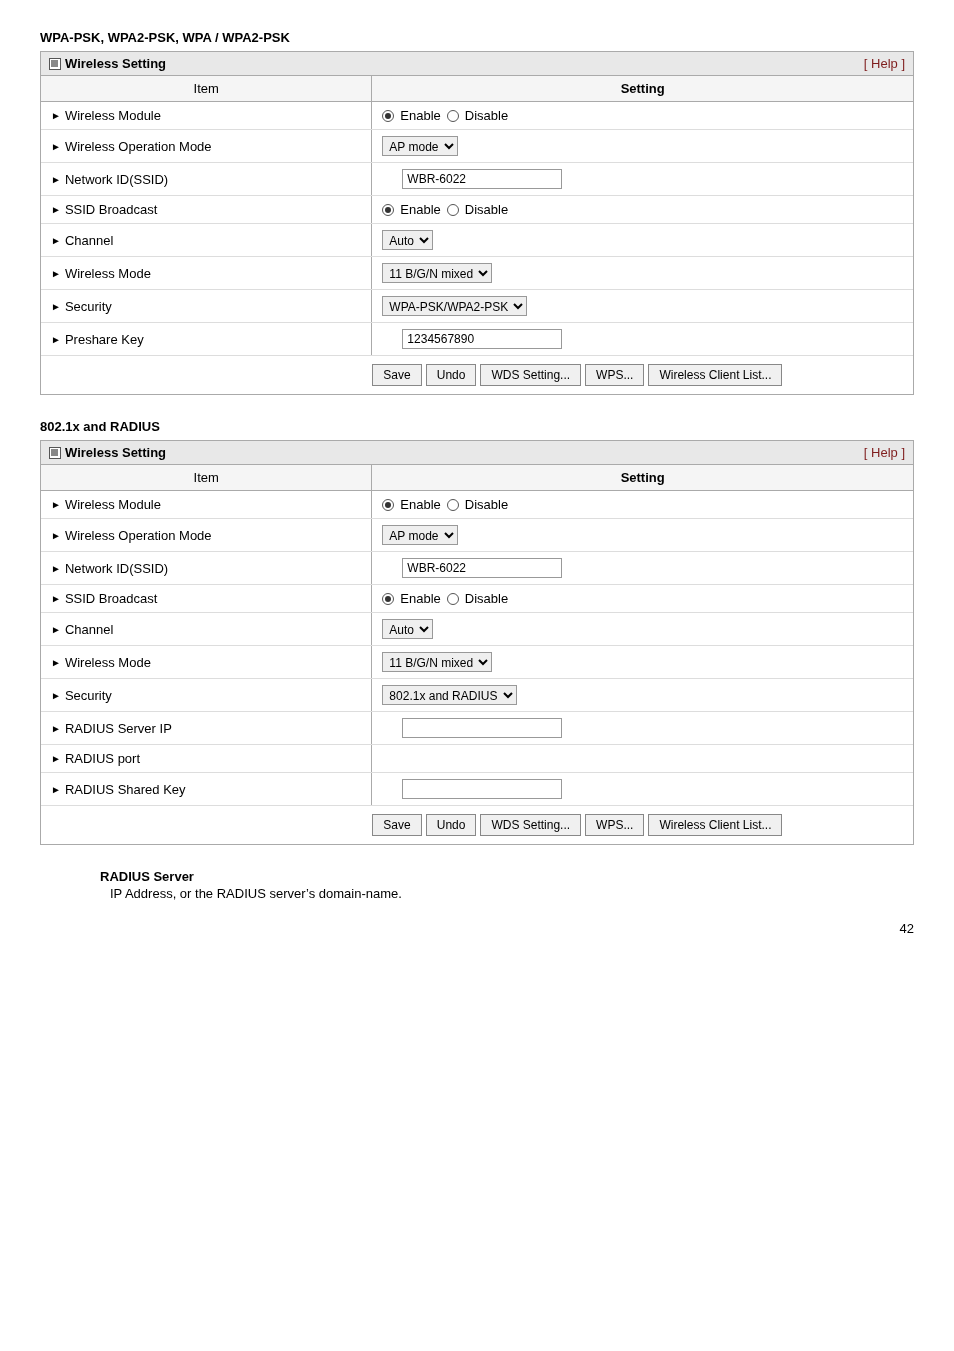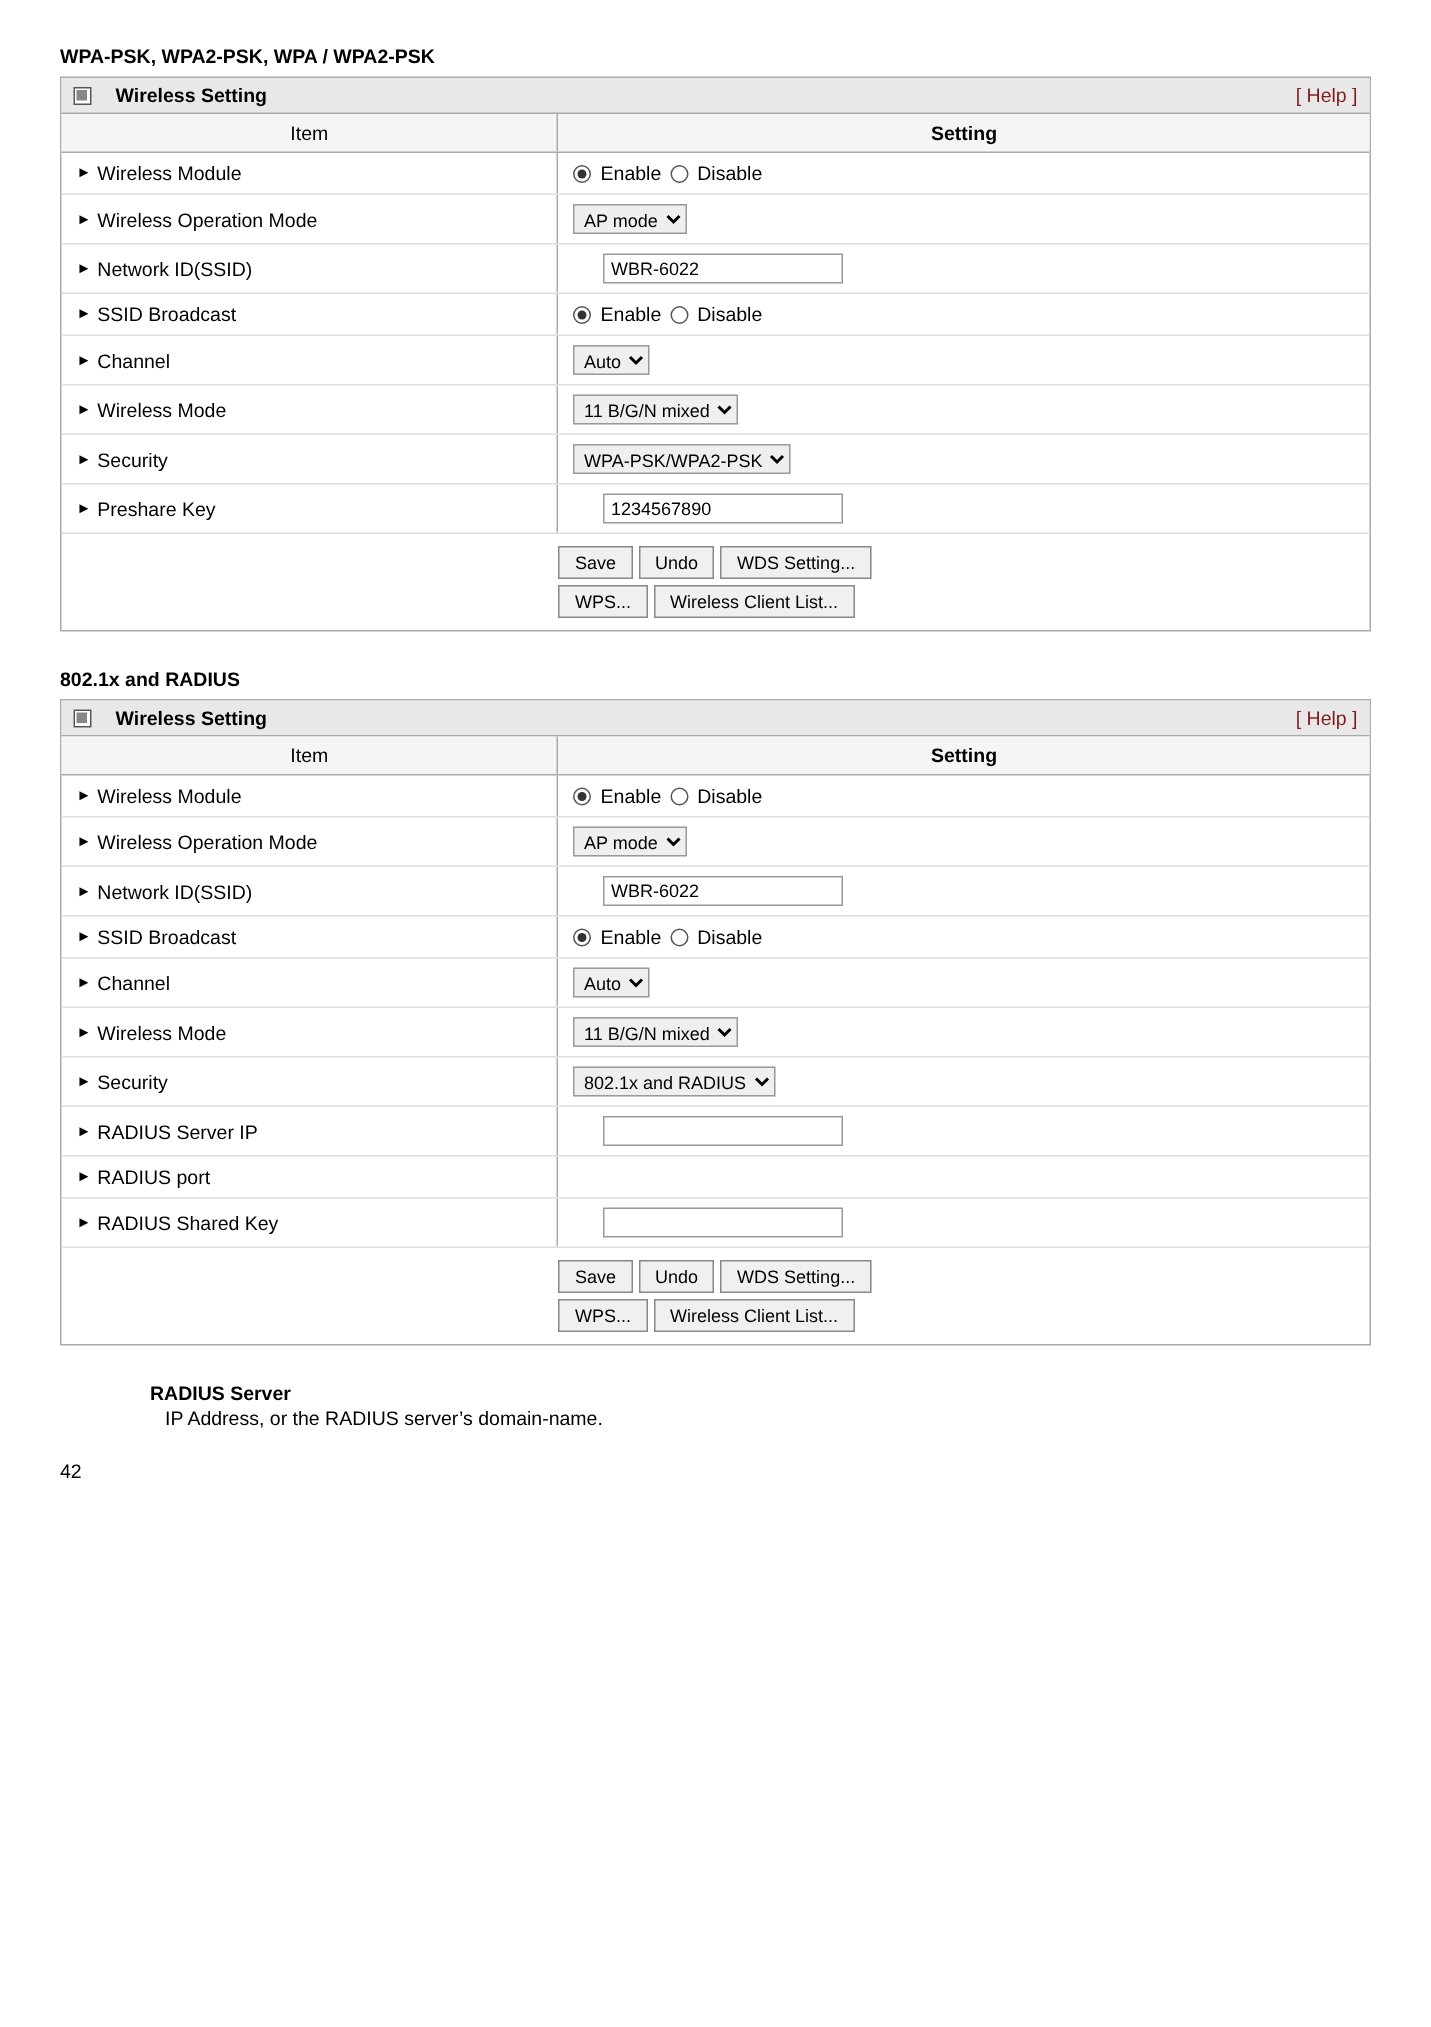--- a/index.html
+++ b/index.html
@@ -37,21 +37,21 @@
       align-items: center;
       background: #e8e8e8;
       border-bottom: 1px solid #aaa;
       padding: 4px 8px;
     }
     .ws-header-title {
       font-weight: bold;
       font-size: 13px;
       display: flex;
       align-items: center;
-      gap: 12px;
+      gap: 0;
     }
     .ws-help {
       color: #7f1d1d;
       font-size: 13px;
     }
     .ws-col-header {
       display: flex;
       background: #f5f5f5;
       border-bottom: 1px solid #aaa;
     }
@@ -162,38 +162,38 @@
       width: 12px;
       height: 12px;
       border-radius: 50%;
       border: 1px solid #555;
       display: inline-flex;
       align-items: center;
       justify-content: center;
       background: #fff;
     }
     .page-num {
-      text-align: left;
+      text-align: right;
       margin-top: 20px;
       font-size: 13px;
     }
     .italic-text {
       font-weight: bold;
       margin-top: 10px;
       margin-bottom: 2px;
       padding-left: 60px;
     }
     .indent-text {
       padding-left: 70px;
       font-size: 13px;
       margin-bottom: 10px;
     }
     .ws-btn-row {
       display: flex;
-      flex-direction: column;
+      flex-direction: row;
       align-items: flex-start;
       padding: 8px 10px 8px 38%;
       gap: 4px;
     }
     .ws-btn-line {
       display: flex;
       gap: 4px;
     }
   </style>
 </head>

